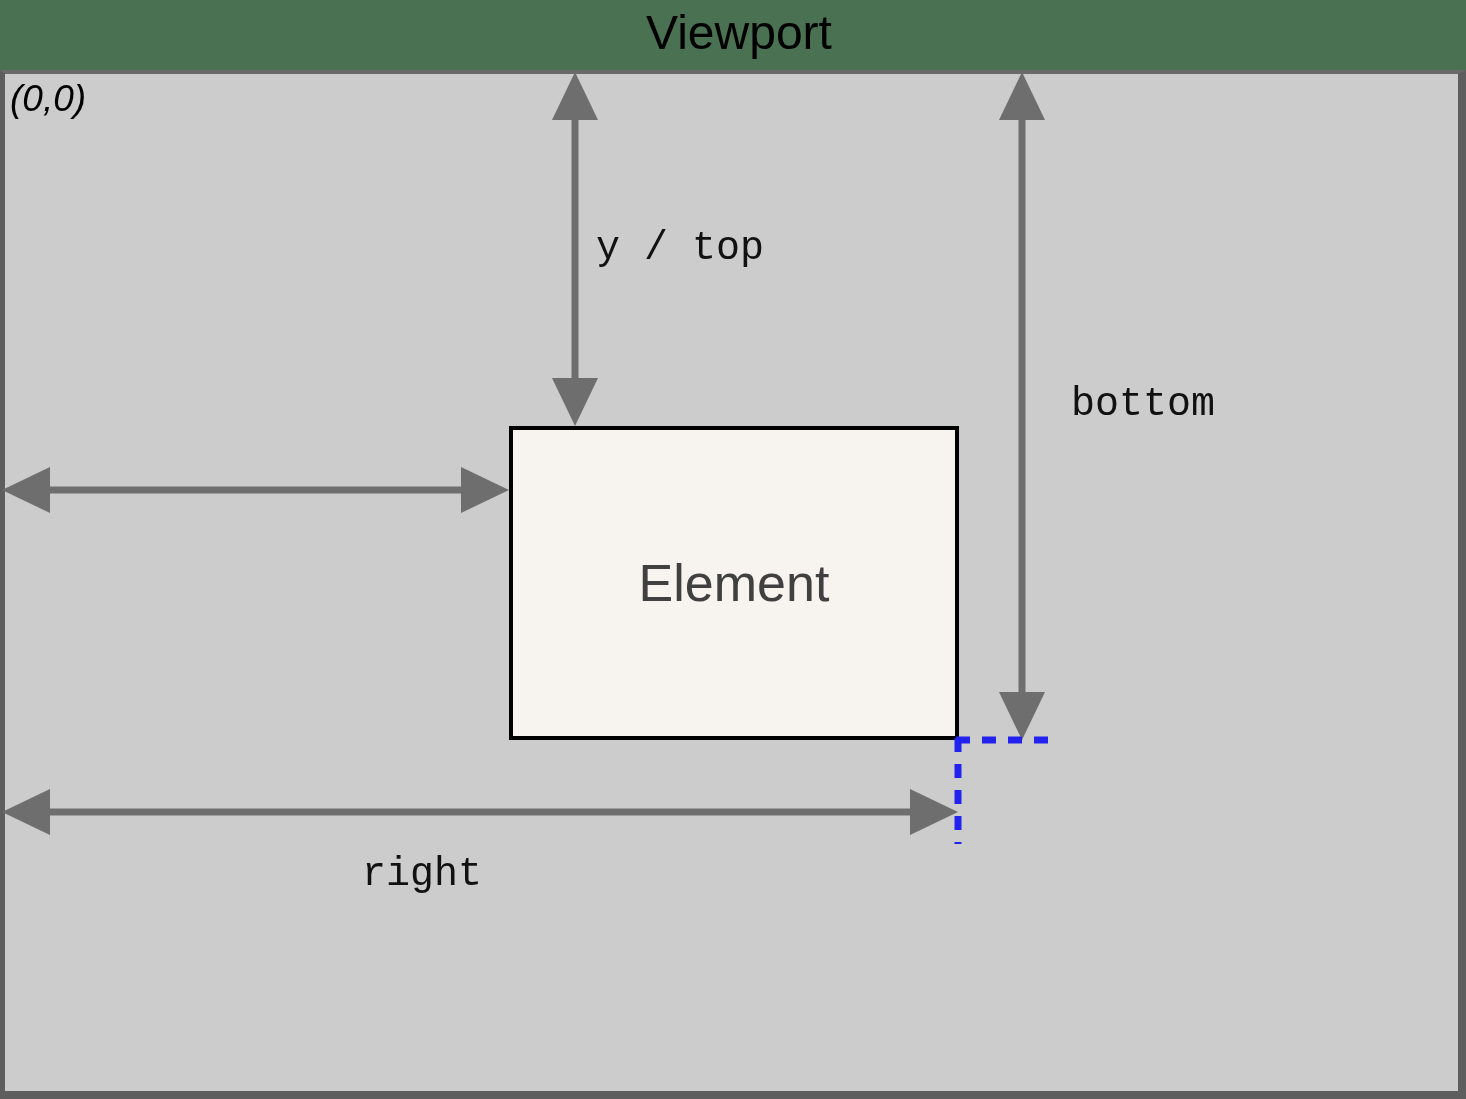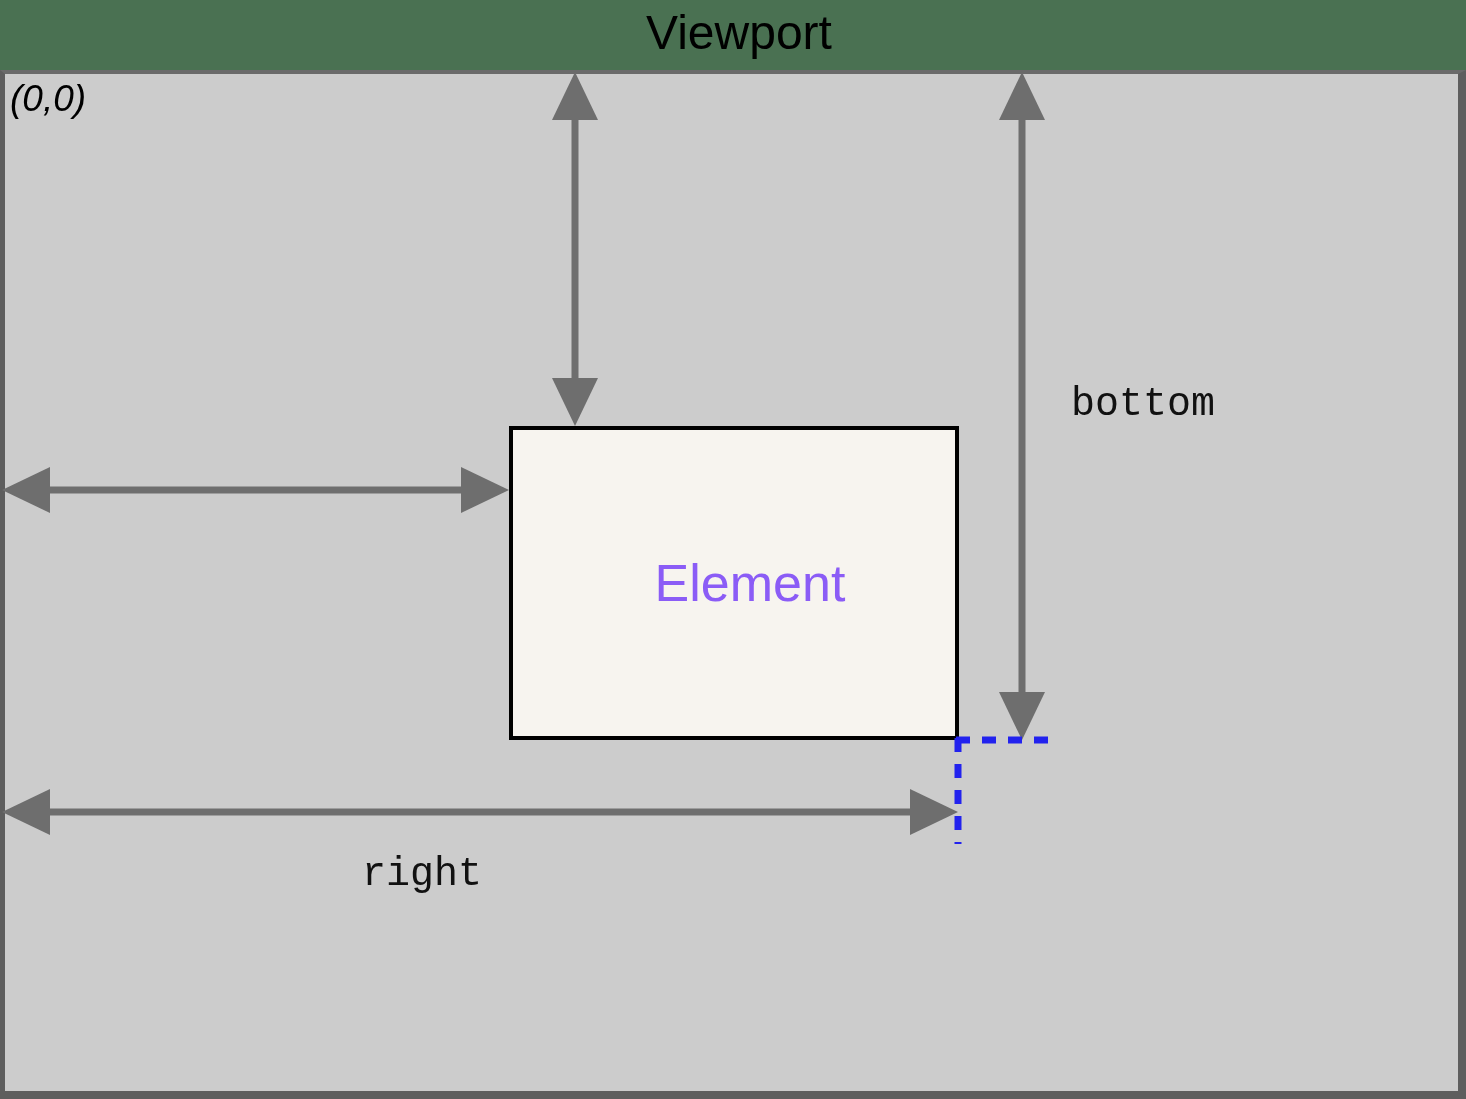--- a/index.html
+++ b/index.html
@@ -84,23 +84,22 @@
     position: absolute;
     left: 0;
     top: 0;
     width: 100%;
     height: 100%;
     display: flex;
     align-items: center;
     justify-content: center;
     font-family: "Liberation Sans", sans-serif;
     font-size: 52px;
-    color: #8b5cf6;
+    color: #404040;
     white-space: nowrap;
-    padding-left: 16px;
   }
 
   
   .overlay {
     position: absolute;
     left: 0;
     top: 0;
     width: 1466px;
     height: 1099px;
     pointer-events: none;
@@ -166,19 +165,20 @@
 
       <polygon points="2,812 50,789 50,835" fill="#6e6e6e"></polygon>
 
       <polygon points="958,812 910,789 910,835" fill="#6e6e6e"></polygon>
     </g>
 
     <line x1="956" y1="740" x2="1058" y2="740" stroke="#2222ee" stroke-width="7" stroke-dasharray="14 12"></line>
     <line x1="958" y1="738" x2="958" y2="844" stroke="#2222ee" stroke-width="7" stroke-dasharray="14 12"></line>
   </svg>
 
+  <div class="mlabel mlabel-ytop">y / top</div>
 
   <div class="mlabel mlabel-bottom">bottom</div>
 
 
   <div class="mlabel mlabel-right">right</div>
 
 </div>
 
 </body></html>

